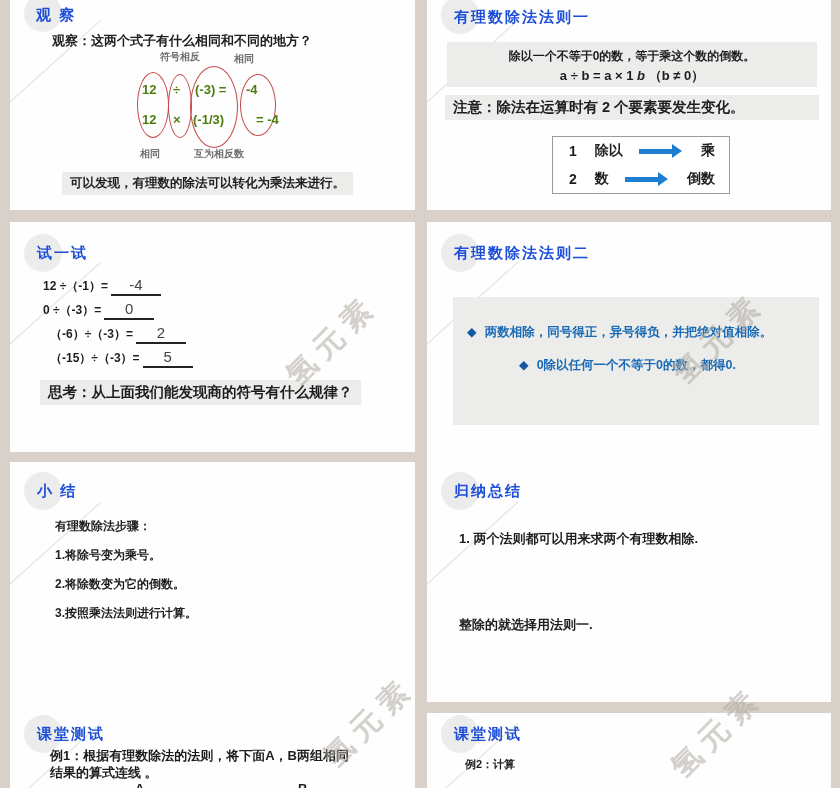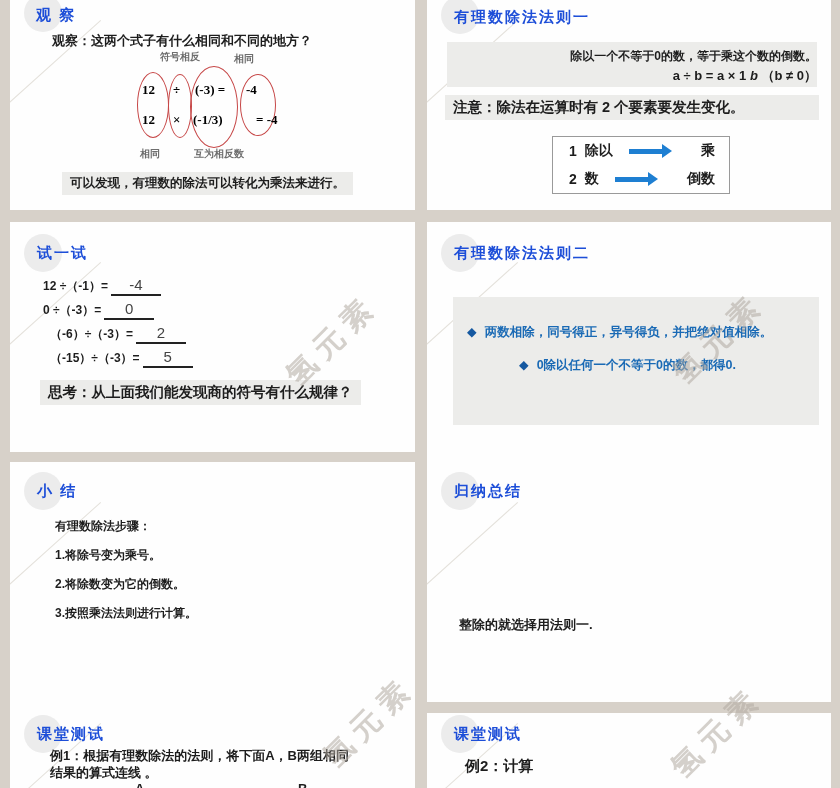--- a/index.html
+++ b/index.html
@@ -11,27 +11,27 @@
   }
   .card{position:absolute;background:#fefefe;overflow:hidden;}
   .deco-circle{position:absolute;width:38px;height:38px;border-radius:50%;background:#ececec;z-index:1;}
   .deco-line{position:absolute;height:1px;width:150px;background:#e4e1db;transform:rotate(-42deg);z-index:0;}
   .slide-title{position:absolute;z-index:2;color:#1d4ed8;font-weight:bold;font-size:15px;letter-spacing:2px;white-space:nowrap;}
   .txt{position:absolute;font-weight:bold;white-space:nowrap;z-index:2;}
   .hl{background:#ececea;padding:3px 8px;}
   
   .diagram{position:absolute;z-index:2;}
   .dlabel{position:absolute;font-size:10px;color:#6e6e6e;font-weight:bold;white-space:nowrap;}
-  .dcell{position:absolute;font-size:13px;color:#000000;font-weight:bold;white-space:nowrap;font-family:Liberation Serif, serif;}
+  .dcell{position:absolute;font-size:13px;color:#4d7c0f;font-weight:bold;white-space:nowrap;}
   .oval{position:absolute;border:1.5px solid #c64747;border-radius:50%;}
   
   .graybox{position:absolute;background:#ececea;z-index:2;}
   .chgbox{position:absolute;border:1px solid #9a9a9a;background:#fff;z-index:2;}
   .chg-row{display:flex;align-items:center;padding:5px 14px 5px 16px;font-size:14px;font-weight:bold;}
-  .chg-from{margin-left:8px;}
+  .chg-from{margin-left:18px;}
   .chg-to{margin-left:auto;}
   .arrow{position:relative;display:inline-block;width:34px;height:5px;background:#1e7fd2;margin-left:16px;}
   .arrow::after{content:"";position:absolute;right:-9px;top:-5px;width:0;height:0;
     border-left:10px solid #1e7fd2;border-top:7px solid transparent;border-bottom:7px solid transparent;}
   
   .ans{display:inline-block;min-width:50px;border-bottom:2px solid #222;text-align:center;
        font-size:15px;font-weight:normal;color:#444;line-height:1.1;margin-left:3px;}
   
   .blue-line{position:absolute;color:#1a6ab5;font-weight:bold;font-size:12.5px;white-space:nowrap;z-index:3;}
   .diamond{color:#1558a0;margin-right:8px;}
@@ -68,21 +68,21 @@
   </div>
 
   <div class="txt hl" style="left:52px;top:172px;font-size:12.5px;">可以发现，有理数的除法可以转化为乘法来进行。</div>
 </div>
 
 <div class="card" style="left:427px;top:0;width:404px;height:210px;">
   <div class="deco-circle" style="left:14px;top:-4px;"></div>
   <div class="deco-line" style="left:-40px;top:70px;"></div>
   <div class="slide-title" style="left:27px;top:8px;">有理数除法法则一</div>
 
-  <div class="graybox" style="left:20px;top:42px;width:370px;height:45px;text-align:right;font-weight:bold;">
+  <div class="graybox" style="left:20px;top:42px;width:370px;height:45px;text-align:center;font-weight:bold;">
     <div style="font-size:12px;margin-top:6px;">除以一个不等于0的数，等于乘这个数的倒数。</div>
     <div style="font-size:13px;margin-top:2px;">
       <span>a ÷ b = a ×</span>
       <b>1</b>
       <b><i>b</i></b>
       <span>（b ≠ 0）</span>
     </div>
   </div>
 
   <div class="txt hl" style="left:18px;top:95px;font-size:14.5px;width:358px;">注意：除法在运算时有 2 个要素要发生变化。</div>
@@ -147,38 +147,39 @@
   <div class="txt" style="left:45px;top:85px;font-size:12px;">1.将除号变为乘号。</div>
   <div class="txt" style="left:45px;top:114px;font-size:12px;">2.将除数变为它的倒数。</div>
   <div class="txt" style="left:45px;top:143px;font-size:12px;">3.按照乘法法则进行计算。</div>
 </div>
 
 <div class="card" style="left:427px;top:462px;width:404px;height:240px;">
   <div class="deco-circle" style="left:14px;top:10px;"></div>
   <div class="deco-line" style="left:-40px;top:90px;"></div>
   <div class="slide-title" style="left:27px;top:20px;">归纳总结</div>
 
+  <div class="txt" style="left:32px;top:68px;font-size:13px;">1. 两个法则都可以用来求两个有理数相除.</div>
   <div class="txt" style="left:32px;top:154px;font-size:13px;">整除的就选择用法则一.</div>
 </div>
 
 <div class="card" style="left:10px;top:713px;width:405px;height:75px;">
   <div class="deco-circle" style="left:14px;top:2px;"></div>
   <div class="deco-line" style="left:-40px;top:60px;"></div>
   <div class="slide-title" style="left:27px;top:12px;">课堂测试</div>
 
   <div class="txt" style="left:40px;top:34px;font-size:13px;">例1：根据有理数除法的法则，将下面A，B两组相同</div>
   <div class="txt" style="left:40px;top:51px;font-size:13px;">结果的算式连线 。</div>
   <div class="txt" style="left:125px;top:68px;font-size:13px;">A</div>
   <div class="txt" style="left:288px;top:68px;font-size:13px;">B</div>
 </div>
 
 <div class="card" style="left:427px;top:713px;width:404px;height:75px;">
   <div class="deco-circle" style="left:14px;top:2px;"></div>
   <div class="deco-line" style="left:-40px;top:60px;"></div>
   <div class="slide-title" style="left:27px;top:12px;">课堂测试</div>
 
-  <div class="txt" style="left:38px;top:44px;font-size:15px;">例2：计算</div>
+  <div class="txt" style="left:38px;top:44px;font-size:11px;">例2：计算</div>
 </div>
 
 <div class="wm" style="left:275px;top:320px;">氢元素</div>
 <div class="wm" style="left:662px;top:318px;">氢元素</div>
 <div class="wm" style="left:312px;top:702px;">氢元素</div>
 <div class="wm" style="left:660px;top:712px;">氢元素</div>
 
 </body></html>

